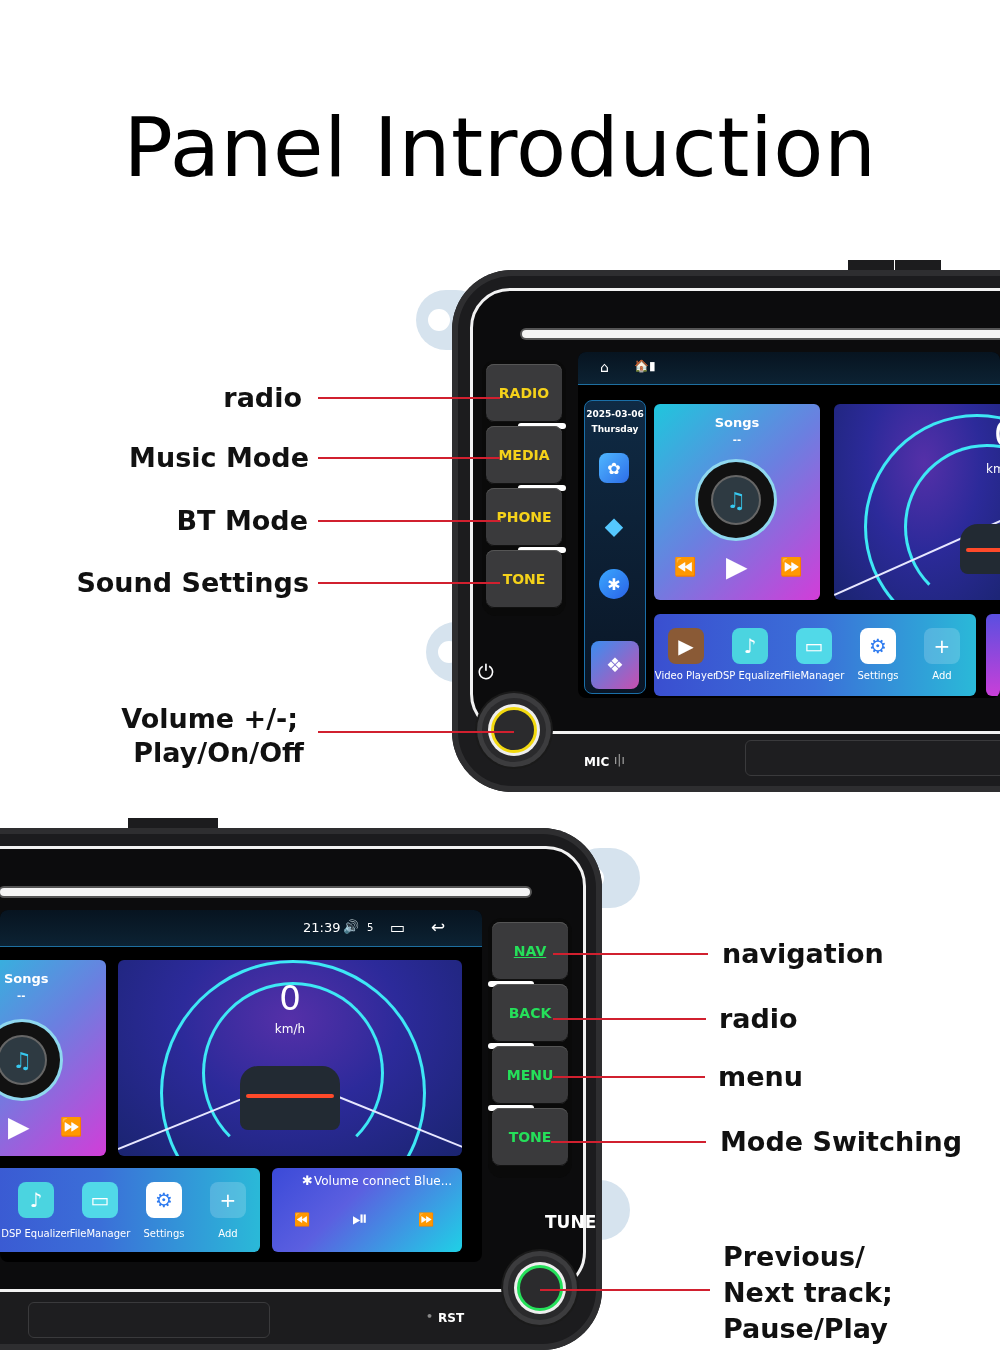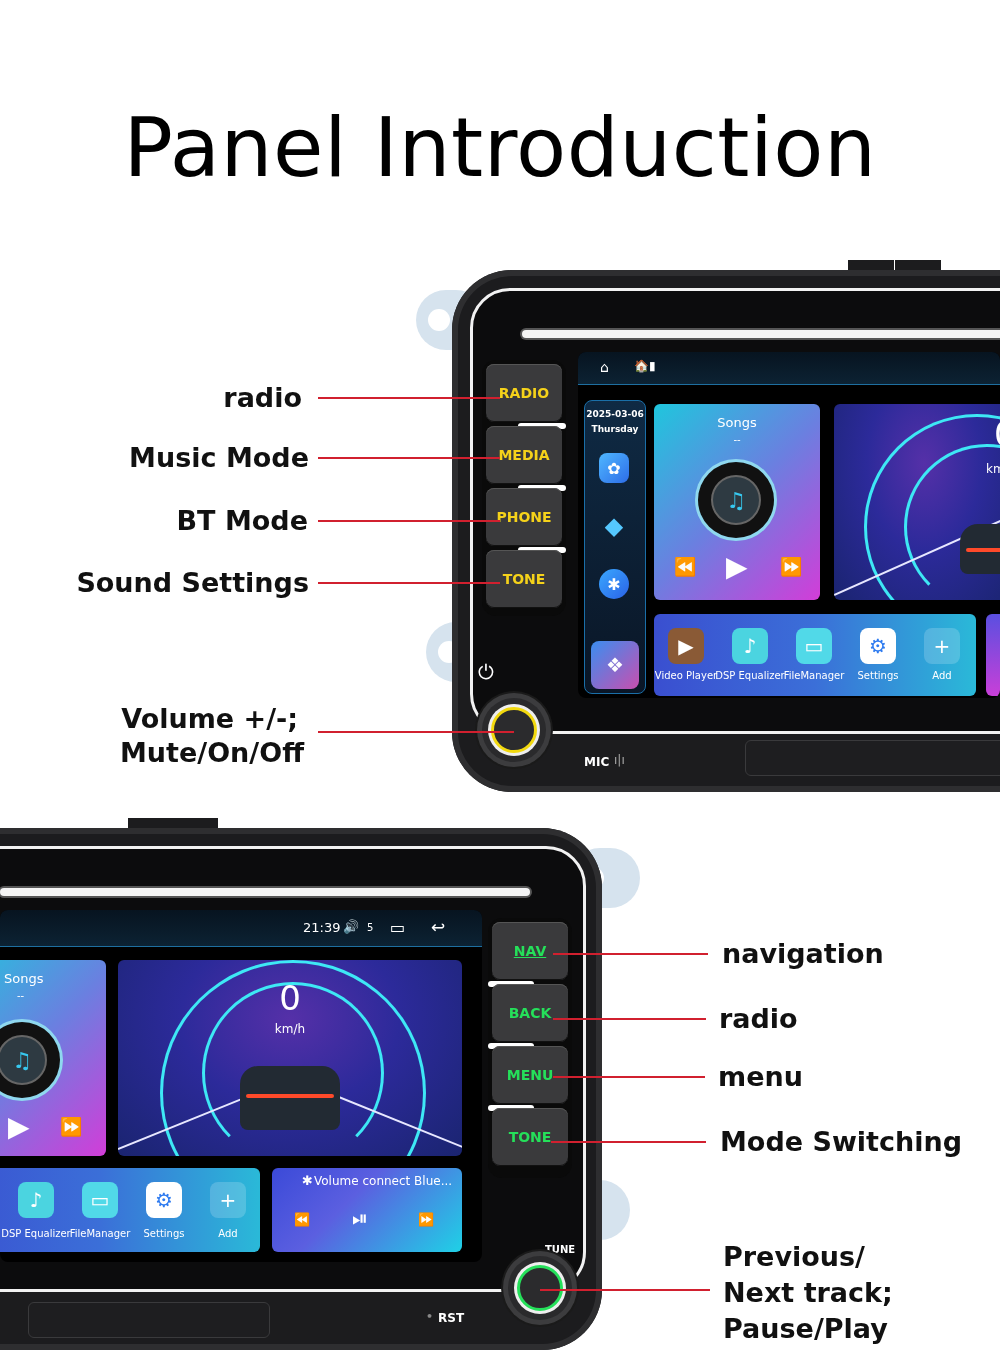--- a/index.html
+++ b/index.html
@@ -18,21 +18,21 @@
   .btncol{position:absolute;background:#0a0a0a;border-radius:14px;}
   .hwbtn{position:absolute;left:4px;right:4px;height:58px;background:#3a3a3c;border-radius:8px;box-shadow:inset 0 1px 0 #555, inset 0 -1px 0 #111;display:flex;align-items:center;justify-content:center;font-weight:700;font-size:14px;}
   .hwbtn.y{color:#f5d21a;}
   .hwbtn.g{color:#25e05a;}
   .sep{position:absolute;height:6px;background:#fff;border-radius:3px;}
   .knob{position:absolute;width:64px;height:64px;border-radius:50%;background:#2a2a2c;box-shadow:0 0 0 5px #3c3c3e,0 0 0 7px #1a1a1a;}
   .knob .ring{position:absolute;left:9px;top:9px;width:40px;height:40px;border-radius:50%;border:3px solid;background:#2b2b2d;box-shadow:0 0 0 3px #eee;}
   .screen{position:absolute;background:#000;border-radius:8px;overflow:hidden;}
   .statusbar{position:absolute;left:0;right:0;top:0;height:32px;background:linear-gradient(180deg,#071420,#0c2233);border-bottom:1px solid #1e6fa0;color:#fff;}
   .card{position:absolute;border-radius:6px;overflow:hidden;}
-  .music{background:linear-gradient(135deg,#1fc6dd 0%,#6b7fe0 50%,#d23dd8 100%);}
+  .music{background:linear-gradient(135deg,#1fc6dd 0%,#6b7fe0 50%,#d23dd8 100%);font-weight:bold;}
   .dash{background:radial-gradient(ellipse at 50% 30%,#5530a8 0%,#2c2a9a 45%,#1a2470 100%);}
   .dock{background:linear-gradient(90deg,#3a4fd0 0%,#3b6fd8 50%,#2ab9d8 100%);}
   .btcard{background:linear-gradient(135deg,#3b4ad8 0%,#5b5fe0 40%,#1fd1e6 100%);}
   .side{position:absolute;background:linear-gradient(180deg,#0f2a44,#0a1626);border-radius:8px;border:1px solid #1a6fa8;font-weight:bold;}
   .arc{position:absolute;border-radius:50%;border:3px solid #3ee8f5;border-bottom-color:transparent;}
   .apptile{position:absolute;width:36px;height:36px;border-radius:8px;display:flex;align-items:center;justify-content:center;color:#fff;font-size:20px;}
   .applabel{position:absolute;color:#fff;font-size:10px;text-align:center;width:70px;}
   .txt{position:absolute;color:#fff;}
   .disc{position:absolute;border-radius:50%;background:#111;box-shadow:0 0 0 3px #8fd8ef;}
   .disc .inner{position:absolute;border-radius:50%;background:#2e3a42;border:2px solid #666;display:flex;align-items:center;justify-content:center;color:#37c8ef;}
@@ -130,21 +130,21 @@
 
 <div class="label r" style="left:100px;width:202px;top:381px;">radio</div>
 <div class="line" style="left:318px;top:397px;width:182px;"></div>
 <div class="label r" style="left:60px;width:249px;top:441px;">Music Mode</div>
 <div class="line" style="left:318px;top:457px;width:182px;"></div>
 <div class="label r" style="left:60px;width:248px;top:504px;">BT Mode</div>
 <div class="line" style="left:318px;top:520px;width:182px;"></div>
 <div class="label r" style="left:40px;width:269px;top:566px;">Sound Settings</div>
 <div class="line" style="left:318px;top:582px;width:182px;"></div>
 <div class="label r" style="left:60px;width:238px;top:702px;">Volume +/-;</div>
-<div class="label r" style="left:60px;width:244px;top:736px;">Mute/On/Off</div>
+<div class="label r" style="left:60px;width:244px;top:736px;">Play/On/Off</div>
 <div class="line" style="left:318px;top:731px;width:196px;"></div>
 
 <div>
   <div class="tab" style="left:128px;top:818px;"></div>
   <div class="tab" style="left:172px;top:818px;"></div>
   <div class="ear" style="left:570px;top:848px;"></div>
   <div class="ear" style="left:560px;top:1180px;"></div>
   <div class="unit" style="left:-80px;top:828px;width:682px;height:522px;"></div>
   <div class="bezel" style="left:-60px;top:846px;width:640px;height:440px;"></div>
   <div class="slot" style="left:0;top:888px;width:530px;"></div>
@@ -203,21 +203,21 @@
   <div class="btncol" style="left:488px;top:918px;width:84px;height:260px;">
     <div class="hwbtn g" style="top:4px;text-decoration:underline;">NAV</div>
     <div class="sep" style="left:0;width:46px;top:63px;"></div>
     <div class="hwbtn g" style="top:66px;">BACK</div>
     <div class="sep" style="left:0;width:46px;top:125px;"></div>
     <div class="hwbtn g" style="top:128px;">MENU</div>
     <div class="sep" style="left:0;width:46px;top:187px;"></div>
     <div class="hwbtn g" style="top:190px;">TONE</div>
   </div>
 
-  <div class="small" style="left:545px;top:1244px;font-size:10px;">TUNE</div>
+  <div class="small" style="left:545px;top:1212px;font-size:17px;">TUNE</div>
   <div class="knob" style="left:508px;top:1256px;">
     <div class="ring" style="border-color:#25e05a;"></div>
   </div>
   <div class="small" style="left:426px;top:1310px;font-size:11px;color:#888;">•</div>
   <div class="small" style="left:438px;top:1311px;">RST</div>
   <div class="lowplate" style="left:28px;top:1302px;width:240px;"></div>
 </div>
 
 <div class="line" style="left:553px;top:953px;width:155px;"></div>
 <div class="label" style="left:722px;top:937px;">navigation</div>

